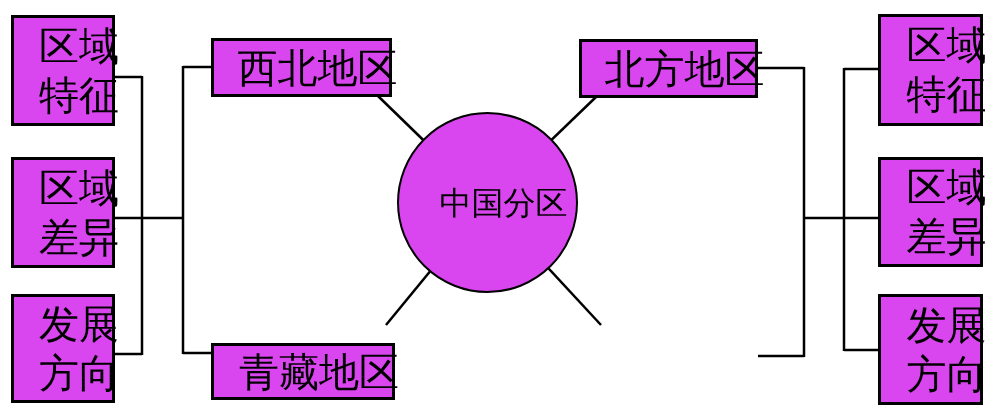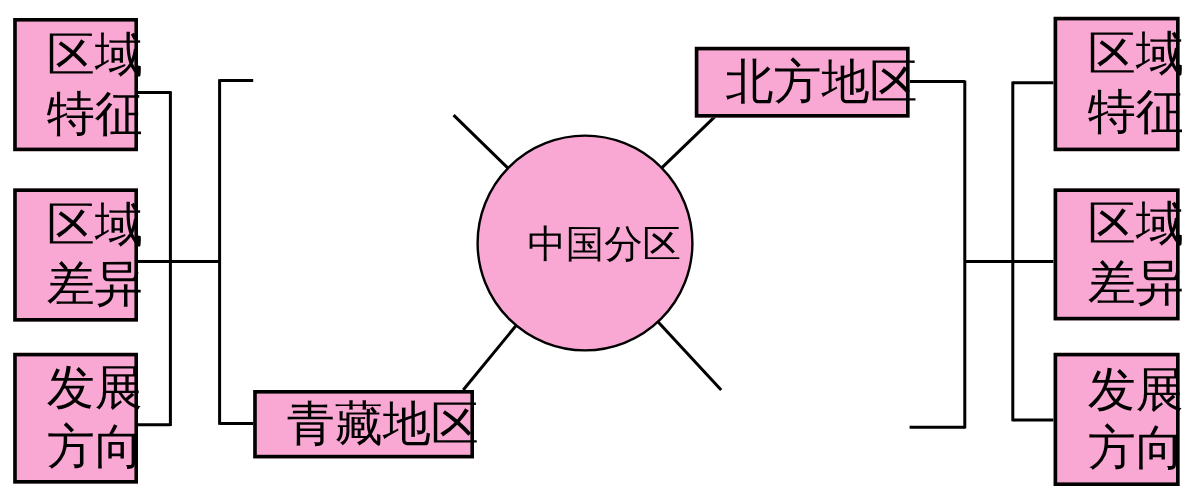--- a/index.html
+++ b/index.html
@@ -19,21 +19,21 @@
   .lines-layer {
     position: absolute;
     left: 0; top: 0;
     width: 1000px;
     height: 413px;
     z-index: 1;
   }
   .node {
     position: absolute;
     box-sizing: border-box;
-    background: #f9a8d4;
+    background: #d946ef;
     border: 3px solid #000000;
     display: flex;
     align-items: center;
     justify-content: center;
     z-index: 2;
     text-align: center;
     padding-left: 32px;
   }
   .aspect-box {
     width: 104px;
@@ -63,21 +63,21 @@
   .l1 { left: 11px;  top: 15px;  height: 111px; }
   .l2 { left: 11px;  top: 157px; height: 111px; }
   .l3 { left: 11px;  top: 294px; height: 109px; }
   
   .r1 { left: 878px; top: 14px;  height: 112px; width: 105px; }
   .r2 { left: 878px; top: 157px; height: 110px; width: 105px; }
   .r3 { left: 878px; top: 294px; height: 111px; width: 105px; }
   
   .nw { left: 211px; top: 38px;  width: 181px; }
   .nb { left: 579px; top: 39px;  width: 179px; }
-  .qz { left: 211px; top: 325px; width: 184px; height: 57px; }
+  .qz { left: 211px; top: 343px; width: 184px; height: 57px; }
   .sb { left: 578px; top: 325px; width: 180px; height: 57px; }
 </style>
 </head>
 <body>
 
 <div class="stage">
 
   <svg class="lines-layer" viewBox="0 0 1000 413" xmlns="http://www.w3.org/2000/svg">
     <g stroke="#000000" stroke-width="2.5" fill="none">
 
@@ -101,20 +101,23 @@
       <line x1="844" y1="68" x2="844" y2="351"></line>
       <line x1="844" y1="69" x2="878" y2="69"></line>
       <line x1="844" y1="350" x2="878" y2="350"></line>
     </g>
   </svg>
 
   <div class="node center-circle">
     <span>中国分区</span>
   </div>
 
+  <div class="node region-box nw">
+    <span>西北地区</span>
+  </div>
   <div class="node region-box nb">
     <span>北方地区</span>
   </div>
   <div class="node region-box qz">
     <span>青藏地区</span>
   </div>
 
   <div class="node aspect-box l1">
     <span>区域</span>
     <span>特征</span>

